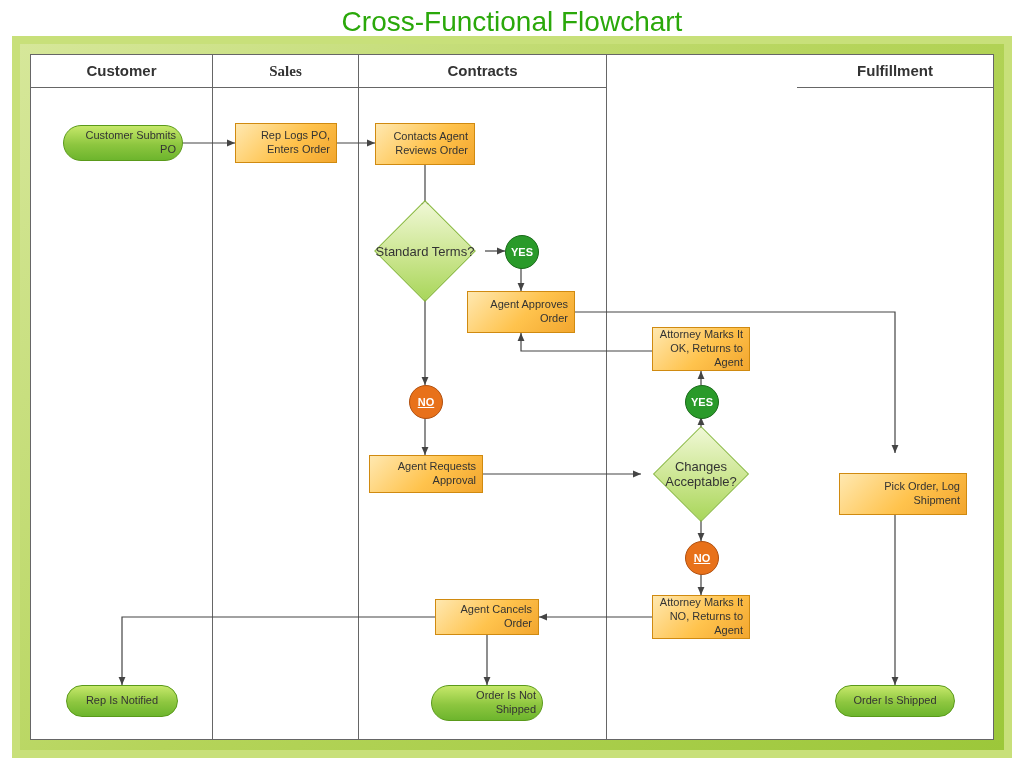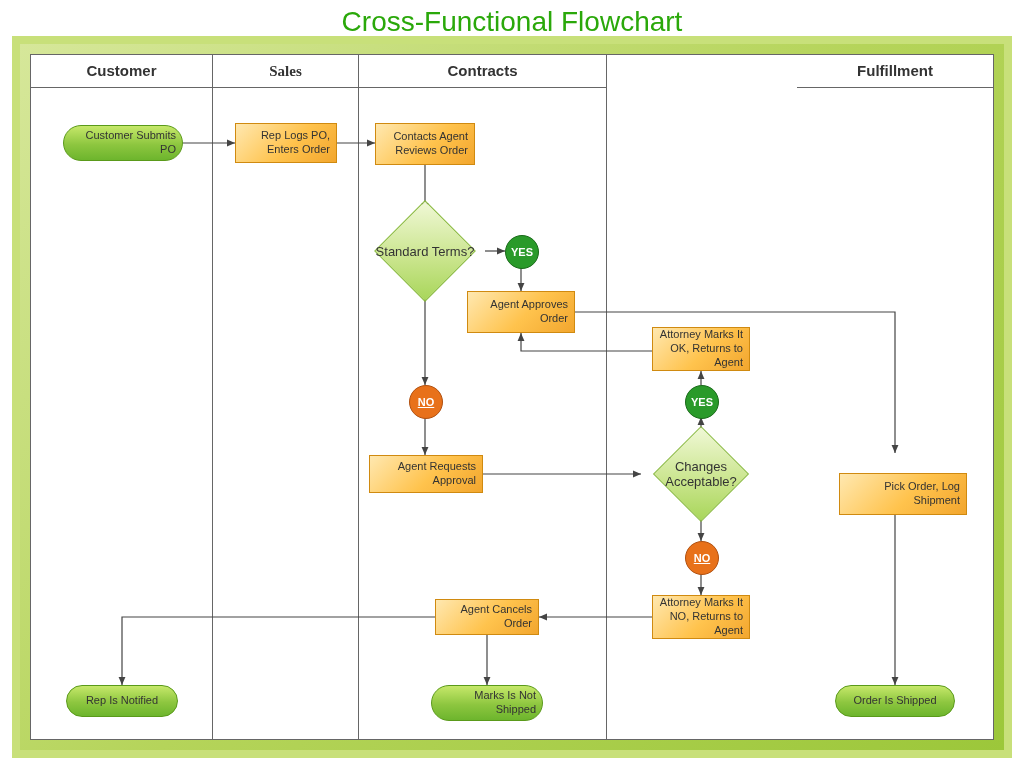--- a/index.html
+++ b/index.html
@@ -137,19 +137,19 @@
       <div class="node process" style="left:808px; top:418px; width:128px; height:42px;">Pick Order, Log Shipment</div>
 
       <div class="circle no" style="left:654px; top:486px;">NO</div>
 
       <div class="node process" style="left:621px; top:540px; width:98px; height:44px;">Attorney Marks It NO, Returns to Agent</div>
 
       <div class="node process" style="left:404px; top:544px; width:104px; height:36px;">Agent Cancels Order</div>
 
       <div class="node pill" style="left:35px; top:630px; width:112px; height:32px;">Rep Is Notified</div>
 
-      <div class="node pill" style="left:400px; top:630px; width:112px; height:36px;">Marks Is Not Shipped</div>
+      <div class="node pill" style="left:400px; top:630px; width:112px; height:36px;">Order Is Not Shipped</div>
 
       <div class="node pill" style="left:804px; top:630px; width:120px; height:32px;">Order Is Shipped</div>
 
     </div>
   </div>
 </div>
 
 </body></html>

